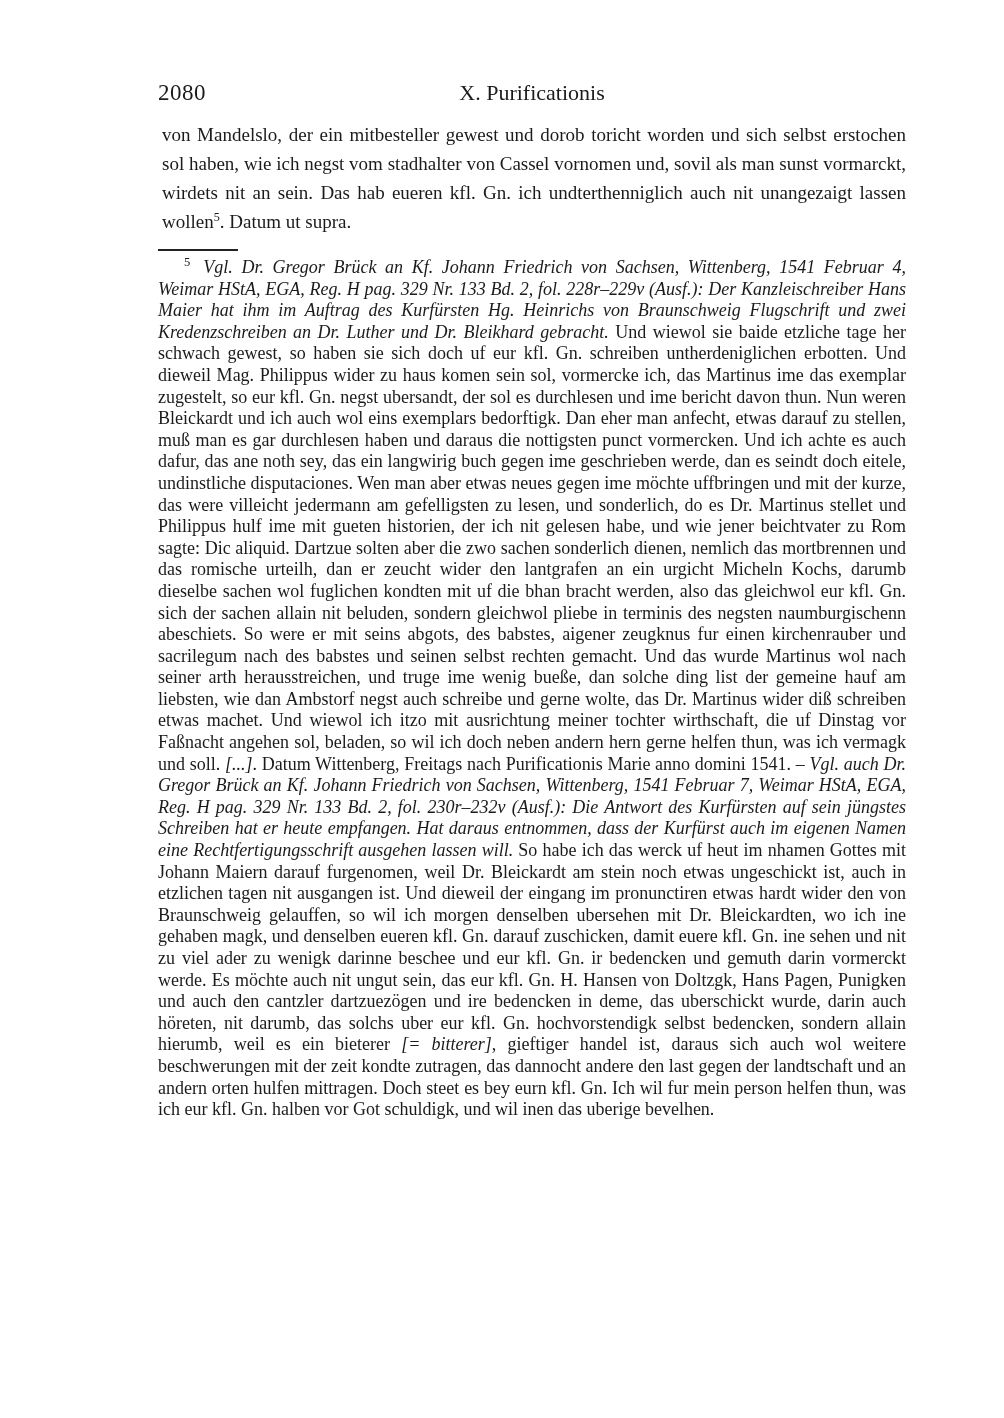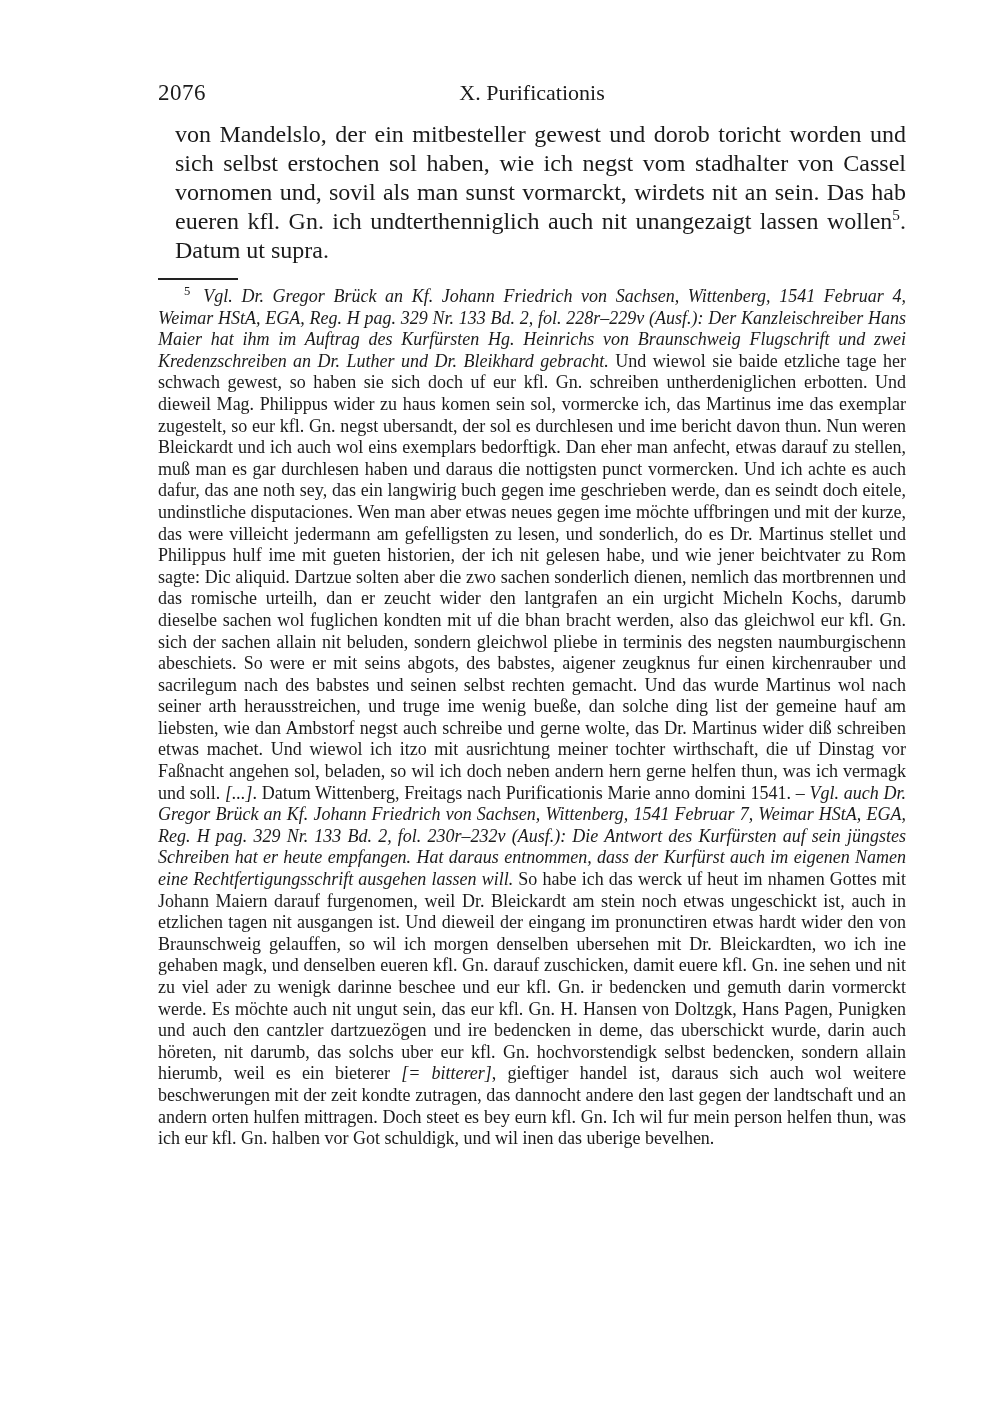--- a/index.html
+++ b/index.html
@@ -35,22 +35,22 @@
     letter-spacing: 0.5px;
   }
   .running-head {
     position: absolute;
     left: 0;
     right: 0;
     text-align: center;
     font-size: 22px;
   }
   .body-para {
-    margin: 12px 0 0 17px;
-    font-size: 24px;
+    margin: 12px 0 0 4px;
+    font-size: 19px;
     line-height: 29px;
     text-align: justify;
     text-justify: inter-word;
   }
   .body-para sup {
     font-size: 64%;
     line-height: 0;
     vertical-align: super;
   }
   .footnote-sep {
@@ -78,21 +78,21 @@
     font-style: italic;
   }
 </style>
 </head>
 <body>
 
 <div class="page">
   <div class="content">
 
     <header class="running-header">
-      <span class="pagenum">2076</span>
+      <span class="pagenum">2080</span>
       <span class="running-head">X. Purificationis</span>
     </header>
 
     <main>
       <p class="body-para"><span>von Mandelslo, der ein mitbesteller gewest und dorob toricht worden und sich selbst erstochen sol haben, wie ich negst vom stadhalter von Cassel vornomen und, sovil als man sunst vormarckt, wirdets nit an sein. Das hab eueren kfl. Gn. ich undterthenniglich auch nit unangezaigt lassen wollen</span><sup class="seg-sup">5</sup><span>. Datum ut supra.</span></p>
     </main>
 
     <div class="footnote-sep"></div>
 
     <section>

